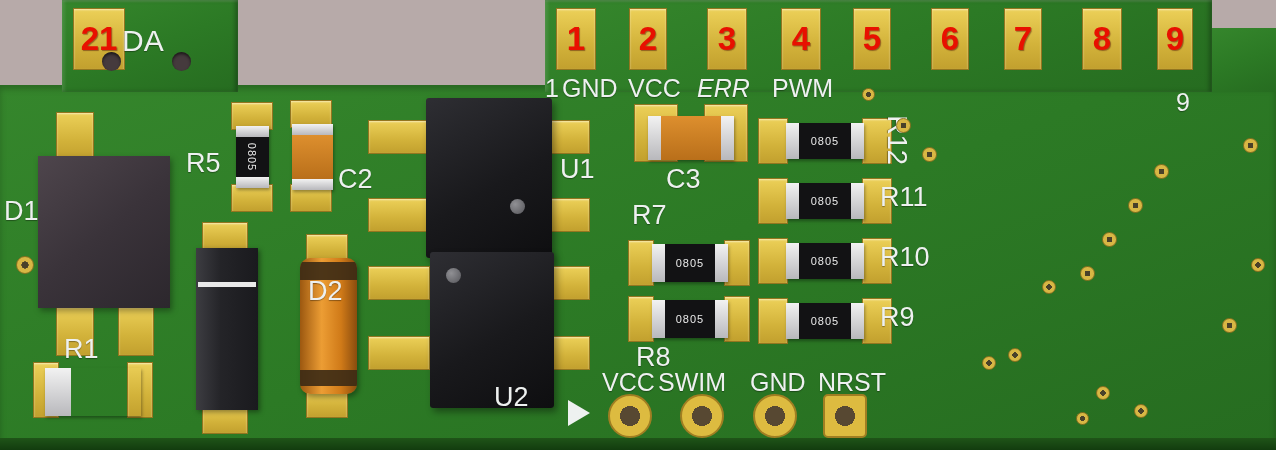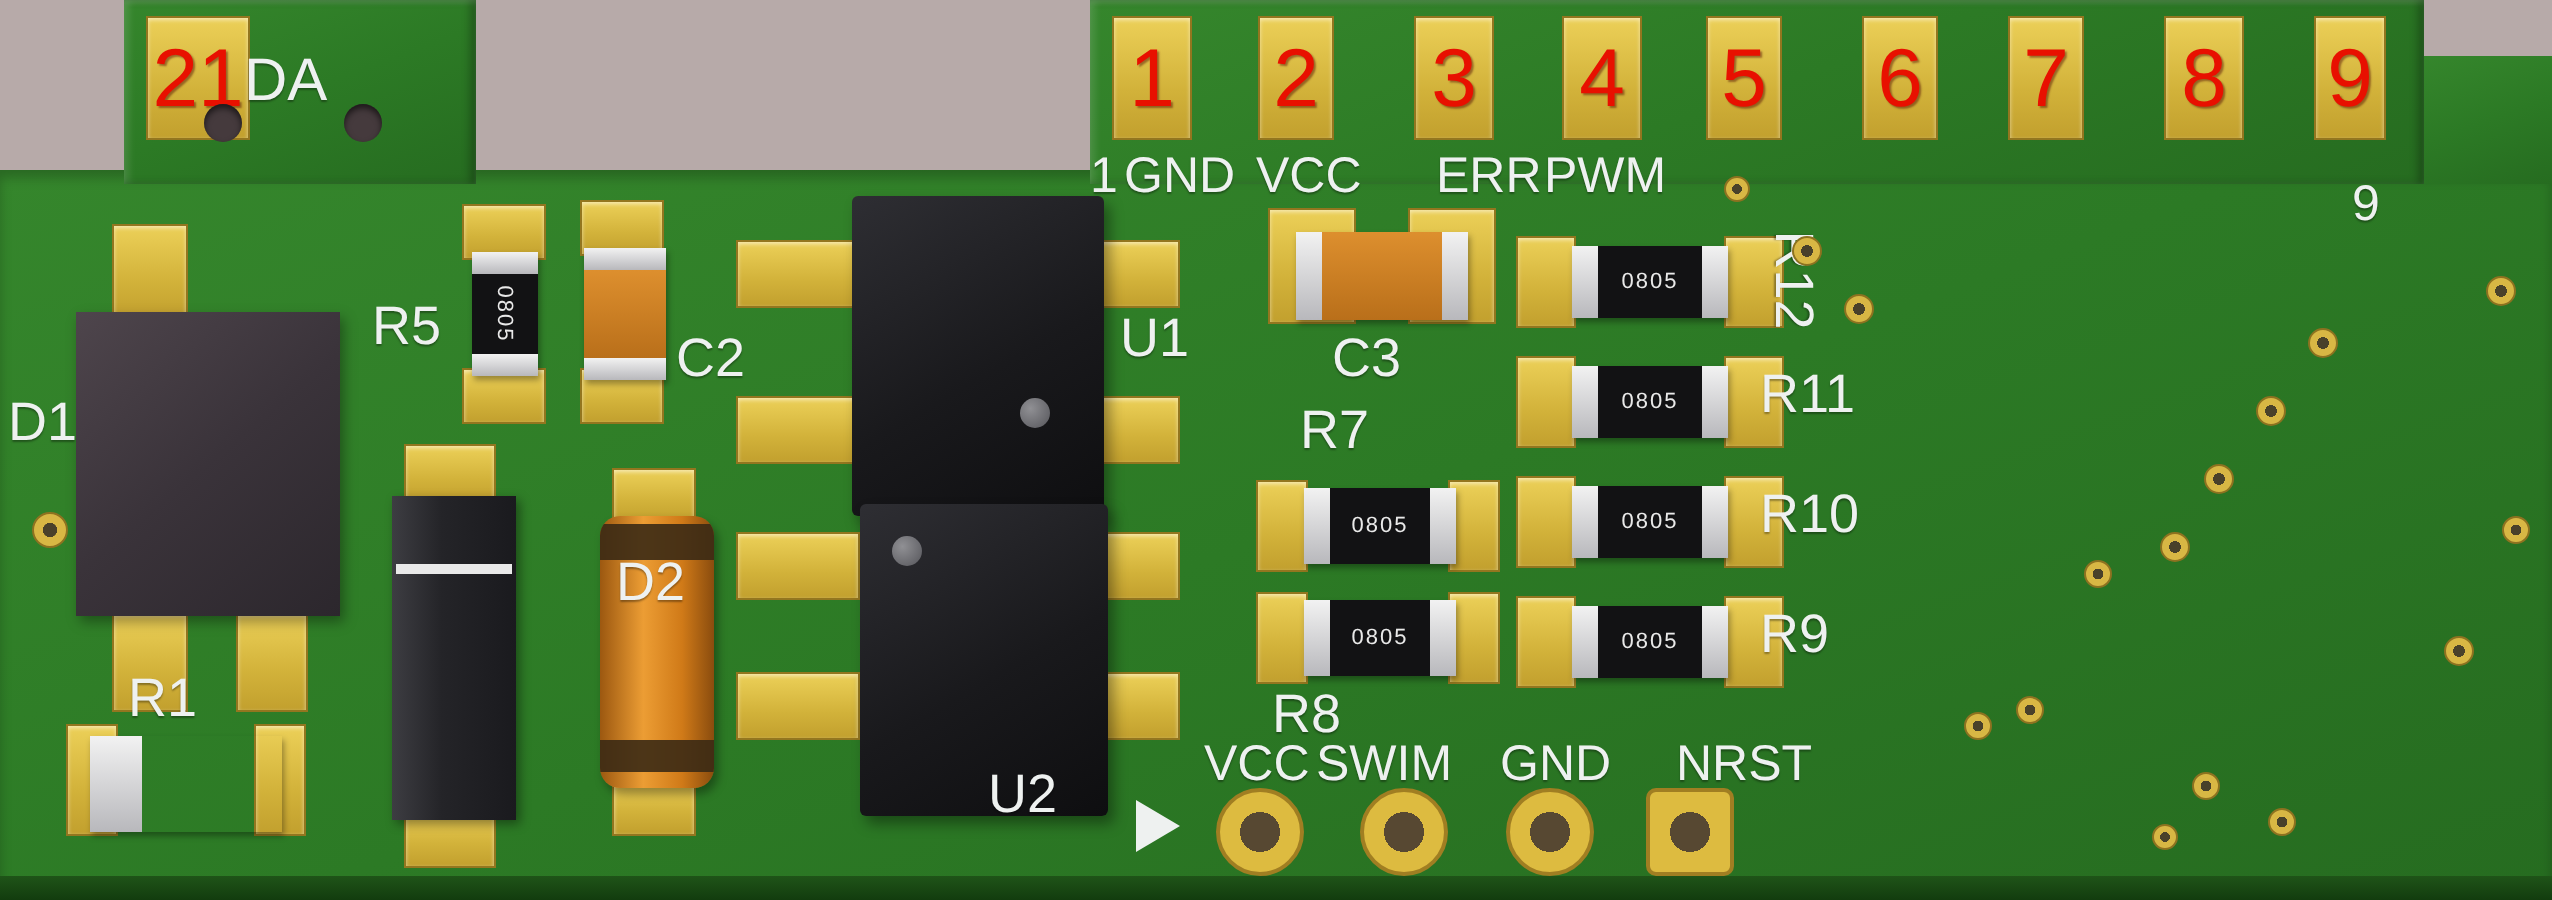--- a/index.html
+++ b/index.html
@@ -4,21 +4,21 @@
 <style>
   html,body{margin:0;padding:0;}
   .stage{position:relative;width:1276px;height:450px;background:#b7aaa9;overflow:hidden;
          font-family:"Liberation Sans",sans-serif;}
   .pcb{position:absolute;background:linear-gradient(160deg,#35862c 0%,#2c7a25 50%,#266c20 100%);}
   .pcb.tab{box-shadow:inset -3px 0 4px rgba(0,0,0,.28), inset 3px 0 3px rgba(255,255,255,.10), inset 0 2px 2px rgba(255,255,255,.12);}
   .edge-bottom{position:absolute;left:0;top:438px;width:1276px;height:12px;background:linear-gradient(#1f5418,#123c0e);}
   .pad{position:absolute;background:linear-gradient(180deg,#ecd058,#d2b23a 60%,#c2a02e);
        border:1px solid #93761f;box-shadow:inset 0 1px 2px rgba(255,255,255,.55);box-sizing:border-box;}
   .pin-num{display:flex;width:100%;height:100%;align-items:center;justify-content:center;
-           color:#e81000;font-weight:normal;font-size:41px;text-shadow:1px 1px 1px rgba(70,0,0,.45);}
+           color:#e81000;font-weight:bold;font-size:33px;text-shadow:1px 1px 1px rgba(70,0,0,.45);}
   .silk{position:absolute;color:#eef1f0;font-size:27px;text-shadow:0 1px 1px rgba(0,0,0,.35);white-space:nowrap;}
   .silk.sm{font-size:25px;}
   .ic{position:absolute;background:linear-gradient(150deg,#2e2e33 0%,#19191c 55%,#0e0e10 100%);
       border-radius:3px;box-shadow:3px 4px 7px rgba(0,0,0,.38);}
   .ic-dot{position:absolute;border-radius:50%;background:radial-gradient(circle at 35% 35%,#909094,#55555a);}
   .chip{position:absolute;display:flex;box-shadow:1px 2px 3px rgba(0,0,0,.35);}
   .chip.v{flex-direction:column;}
   .chip .cap{background:linear-gradient(180deg,#f2f2f2,#b8b8bc);flex:0 0 13px;}
   .chip.v .cap{flex:0 0 11px;}
   .chip .body{flex:1;background:#121214;color:#e9e9e9;display:flex;align-items:center;justify-content:center;
@@ -86,21 +86,21 @@
   <div class="pad" style="left:1082px;top:8px;width:40px;height:62px;">
       <span class="pin-num">8</span>
     </div>
   <div class="pad" style="left:1157px;top:8px;width:36px;height:62px;">
       <span class="pin-num">9</span>
     </div>
 
   <div class="silk sm" style="left:545px;top:74px;">1</div>
   <div class="silk sm" style="left:562px;top:74px;">GND</div>
   <div class="silk sm" style="left:628px;top:74px;">VCC</div>
-  <div class="silk sm" style="left:718px;top:74px;">ERR</div>
+  <div class="silk sm" style="left:697px;top:74px;font-style:italic;">ERR</div>
   <div class="silk sm" style="left:772px;top:74px;">PWM</div>
   <div class="silk sm" style="left:1176px;top:88px;">9</div>
 
   <div class="pad" style="left:56px;top:112px;width:38px;height:48px;"></div>
   <div class="pad" style="left:56px;top:306px;width:38px;height:50px;"></div>
   <div class="pad" style="left:118px;top:306px;width:36px;height:50px;"></div>
   <div class="d1body" style="left:38px;top:156px;width:132px;height:152px;"></div>
   <div class="silk" style="left:4px;top:196px;">D1</div>
 
   <div class="silk" style="left:64px;top:334px;">R1</div>
@@ -163,21 +163,21 @@
 
   <div class="pad" style="left:634px;top:104px;width:44px;height:58px;"></div>
   <div class="pad" style="left:704px;top:104px;width:44px;height:58px;"></div>
   <div class="chip" style="left:648px;top:116px;width:86px;height:44px;">
     <div class="cap"></div>
     <div class="body orange"></div>
     <div class="cap"></div>
   </div>
   <div class="silk" style="left:666px;top:164px;">C3</div>
 
-  <div class="silk" style="left:650px;top:200px;">R7</div>
+  <div class="silk" style="left:632px;top:200px;">R7</div>
   <div class="pad" style="left:628px;top:240px;width:26px;height:46px;"></div>
   <div class="pad" style="left:724px;top:240px;width:26px;height:46px;"></div>
   <div class="chip" style="left:652px;top:244px;width:76px;height:38px;">
     <div class="cap"></div>
     <div class="body">0805</div>
     <div class="cap"></div>
   </div>
   <div class="pad" style="left:628px;top:296px;width:26px;height:46px;"></div>
   <div class="pad" style="left:724px;top:296px;width:26px;height:46px;"></div>
   <div class="chip" style="left:652px;top:300px;width:76px;height:38px;">
@@ -221,21 +221,21 @@
   <div class="chip" style="left:786px;top:303px;width:78px;height:36px;">
     <div class="cap"></div>
     <div class="body">0805</div>
     <div class="cap"></div>
   </div>
   <div class="silk" style="left:880px;top:302px;">R9</div>
 
   <div class="silk sm" style="left:602px;top:368px;">VCC</div>
   <div class="silk sm" style="left:658px;top:368px;">SWIM</div>
   <div class="silk sm" style="left:750px;top:368px;">GND</div>
-  <div class="silk sm" style="left:838px;top:368px;">NRST</div>
+  <div class="silk sm" style="left:818px;top:368px;">NRST</div>
   <div class="triangle" style="left:568px;top:400px;"></div>
   <div class="thpad" style="left:608px;top:394px;width:44px;height:44px;"></div>
   <div class="thpad" style="left:680px;top:394px;width:44px;height:44px;"></div>
   <div class="thpad" style="left:753px;top:394px;width:44px;height:44px;"></div>
   <div class="thpad square" style="left:823px;top:394px;width:44px;height:44px;"></div>
 
   <div class="via" style="left:16px;top:256px;width:18px;height:18px;"></div>
   <div class="via" style="left:862px;top:88px;width:13px;height:13px;"></div>
   <div class="via" style="left:896px;top:118px;width:15px;height:15px;"></div>
   <div class="via" style="left:922px;top:147px;width:15px;height:15px;"></div>

